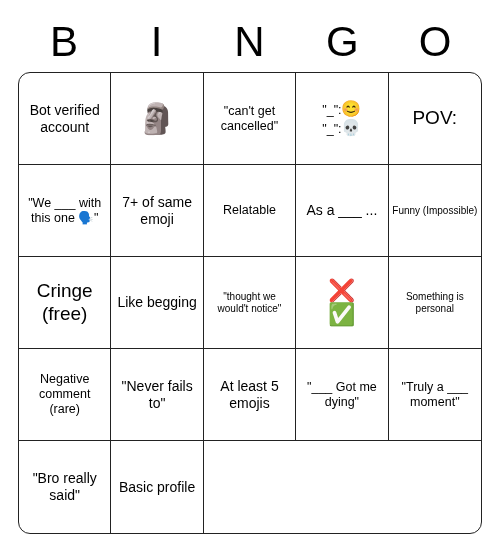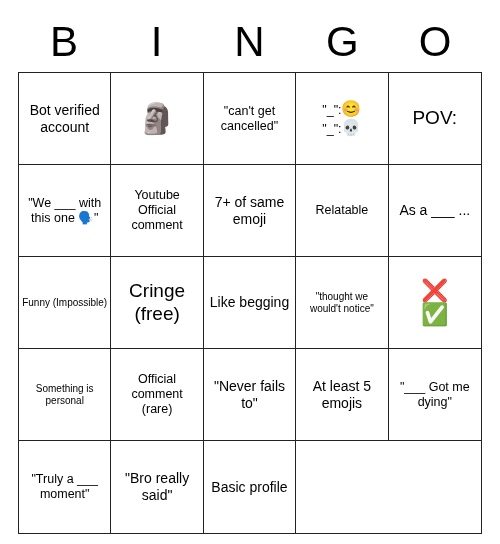--- a/index.html
+++ b/index.html
@@ -23,21 +23,21 @@
     font-size: 42px;
     font-weight: 400;
     letter-spacing: 1px;
     color: #000;
   }
   .grid {
     display: grid;
     grid-template-columns: repeat(5, 1fr);
     grid-template-rows: repeat(5, 92px);
     border: 1.5px solid #222;
-    border-radius: 0;
+    border-radius: 12px;
     overflow: hidden;
   }
   .cell {
     border-right: 1.5px solid #222;
     border-bottom: 1.5px solid #222;
     display: flex;
     align-items: center;
     justify-content: center;
     padding: 4px 3px;
     text-align: center;
@@ -71,36 +71,35 @@
       <div class="cell emoji-lg">🗿</div>
       <div class="cell sm">"can't get cancelled"</div>
       <div class="cell sm">
         <div class="two-line">
           <span>"_":<span class="e2">😊</span></span>
           <span>"_":<span class="e2">💀</span></span>
         </div>
       </div>
       <div class="cell lg">POV:</div>
       <div class="cell sm">"We ___ with this one 🗣️"</div>
-      <div class="cell sm">Youtube Official comment</div>
       <div class="cell ">7+ of same emoji</div>
       <div class="cell sm">Relatable</div>
       <div class="cell ">As a ___ ...</div>
       <div class="cell xs">Funny (Impossible)</div>
       <div class="cell lg">Cringe (free)</div>
       <div class="cell ">Like begging</div>
       <div class="cell xs">"thought we would't notice"</div>
       <div class="cell ">
         <div class="two-line">
           <span class="e">❌</span>
           <span class="e">✅</span>
         </div>
       </div>
       <div class="cell xs">Something is personal</div>
-      <div class="cell sm">Official comment (rare)</div>
+      <div class="cell sm">Negative comment (rare)</div>
       <div class="cell ">"Never fails to"</div>
       <div class="cell ">At least 5 emojis</div>
       <div class="cell sm">"___ Got me dying"</div>
       <div class="cell sm">"Truly a ___ moment"</div>
       <div class="cell ">"Bro really said"</div>
       <div class="cell ">Basic profile</div>
     </div>
 </div>
 
 </body></html>

